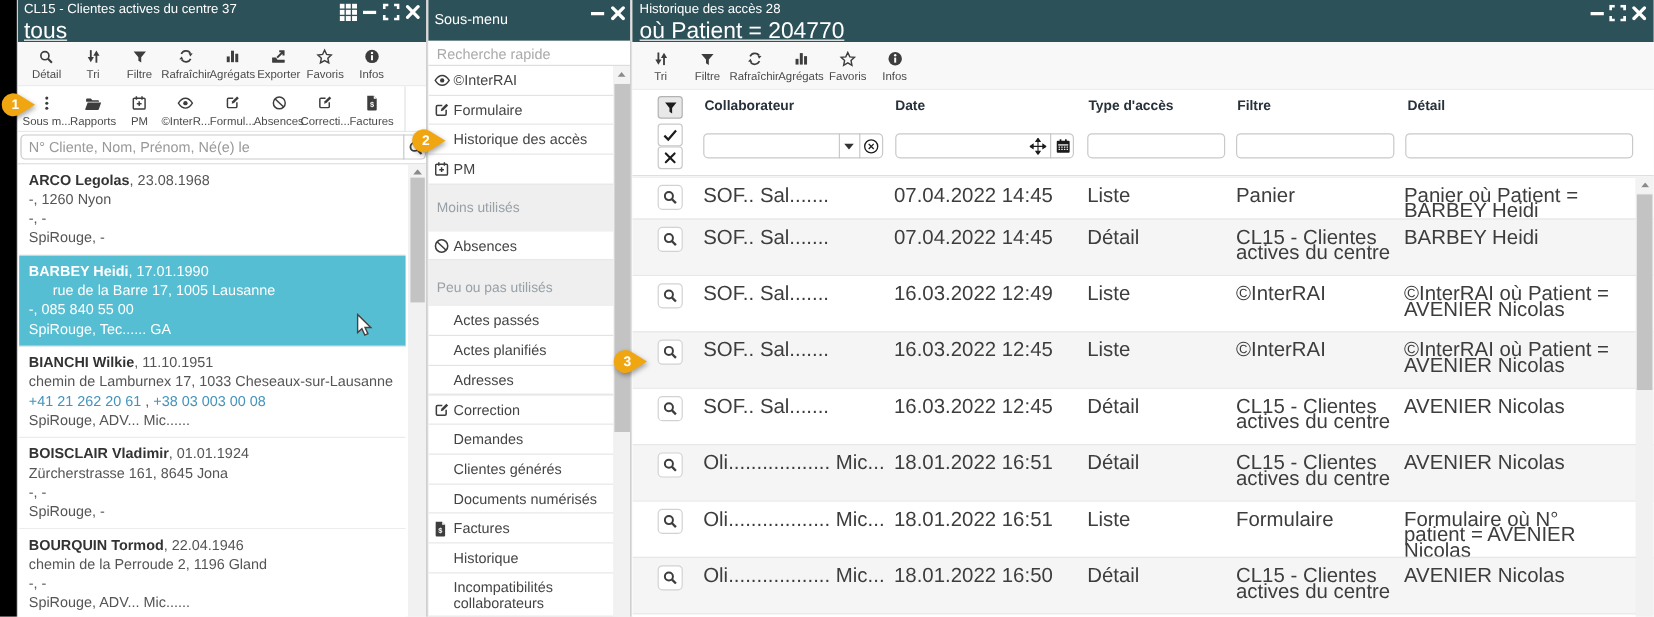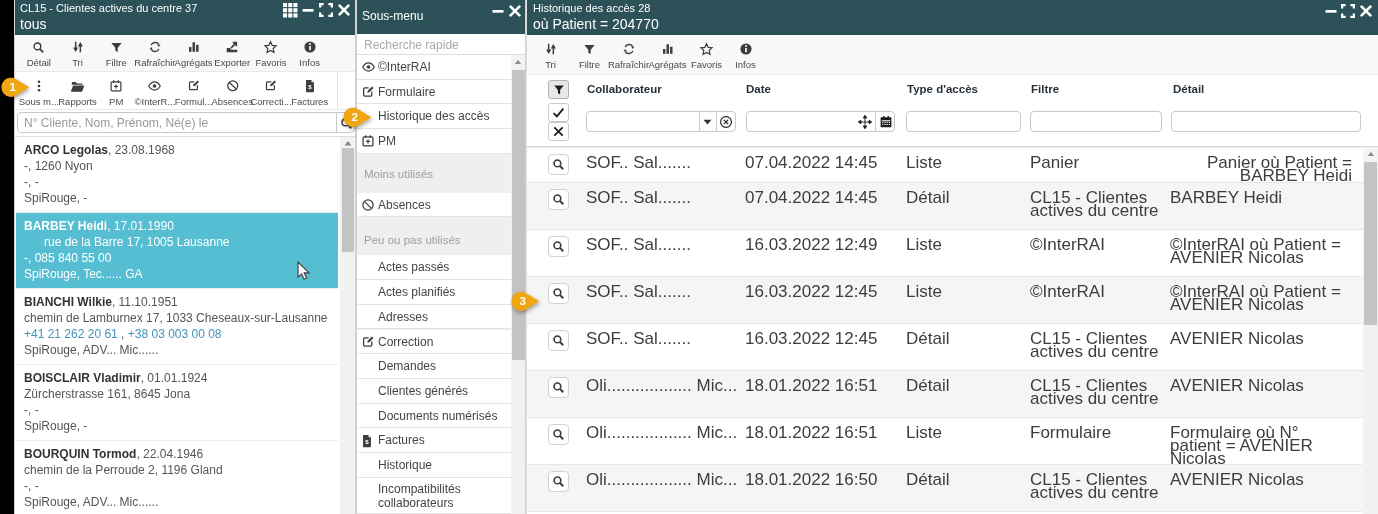--- a/index.html
+++ b/index.html
@@ -2,21 +2,21 @@
 <html><head>
 <meta charset="utf-8">
 <style>
 * { margin:0; padding:0; box-sizing:border-box; }
 html,body { width:1378px; height:514px; overflow:hidden; }
 body { font-family:"Liberation Sans", sans-serif; background:#e8e8e8; position:relative; }
 .abs { position:absolute; }
 .win { position:absolute; top:0; height:516px; background:#fff; border:1px solid #d0d0d0; border-top:none; }
 .whead { position:absolute; left:0; right:0; top:0; height:35px; background:#2d5159; color:#fff; }
 .wh1 { position:absolute; left:5px; top:2px; font-size:11px; }
-.wh2 { position:absolute; left:5px; top:15.5px; font-size:14px; }
+.wh2 { position:absolute; left:5px; top:15.5px; font-size:19px;text-decoration:underline; }
 .ctrl { position:absolute; left:0; right:0; top:0; height:34px; }
 .tlabel { font-size:9.5px; color:#4a4a4a; text-align:center; margin-top:2px; white-space:nowrap; }
 .titem { display:flex; flex-direction:column; align-items:center; }
 .sep { position:absolute; background:#e2e2e2; }
 svg { display:block; }
 .sbar { position:absolute; background:#f1f1f1; }
 .sthumb { position:absolute; background:#c3c3c3; }
 .sarrow { position:absolute; background:#f3f3f3; display:flex; align-items:center; justify-content:center; }
 .pblock { position:absolute; left:1px; width:322px; border-bottom:1px solid #ececec; background:#fff; font-size:12px; color:#555; }
 .pblock div { position:absolute; left:8px; white-space:nowrap; line-height:16px; }
@@ -570,21 +570,21 @@
         <div class="zoombtn">
           <svg width="13" height="13" viewBox="0 0 24 24" fill="none" stroke="#3d3d3d" stroke-width="3">
             <circle cx="10" cy="10" r="6.2"></circle>
             <line x1="14.8" y1="14.8" x2="20.8" y2="20.8" stroke-width="3.6"></line>
           </svg>
         </div>
         <div class="c" style="left:59px;">SOF.. Sal.......</div>
         <div class="c" style="left:218px;">07.04.2022 14:45</div>
         <div class="c" style="left:379px;">Liste</div>
         <div class="c" style="left:503px;width:133px;">Panier</div>
-        <div class="c" style="left:643px;width:182px;text-align:right;">Panier où Patient = BARBEY Heidi</div>
+        <div class="c" style="left:643px;width:182px;">Panier où Patient = BARBEY Heidi</div>
       </div>
       <div class="trow" style="top:35px;height:47px;background:#f5f5f5;">
         <div class="zoombtn">
           <svg width="13" height="13" viewBox="0 0 24 24" fill="none" stroke="#3d3d3d" stroke-width="3">
             <circle cx="10" cy="10" r="6.2"></circle>
             <line x1="14.8" y1="14.8" x2="20.8" y2="20.8" stroke-width="3.6"></line>
           </svg>
         </div>
         <div class="c" style="left:59px;">SOF.. Sal.......</div>
         <div class="c" style="left:218px;">07.04.2022 14:45</div>

